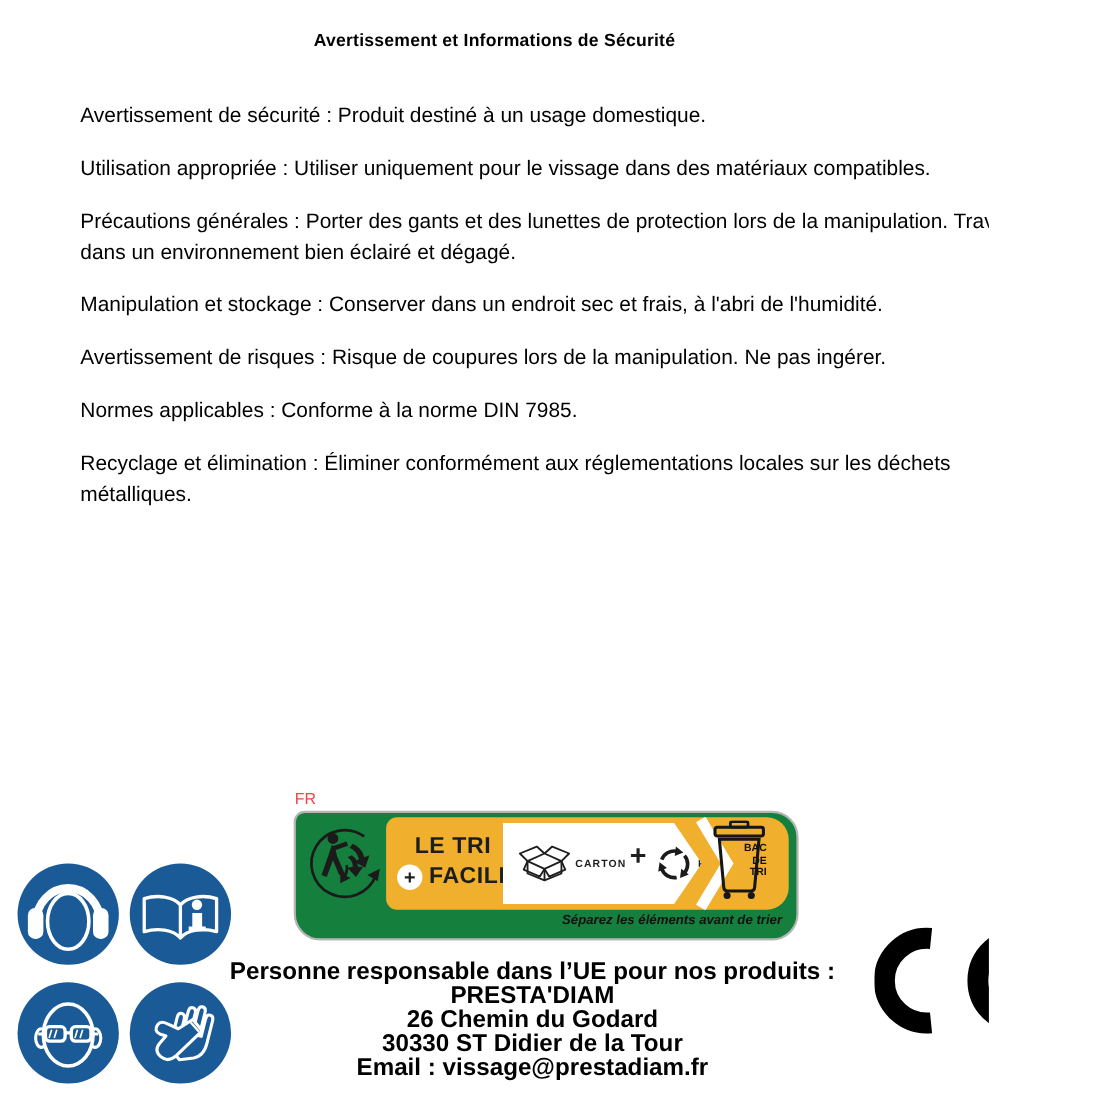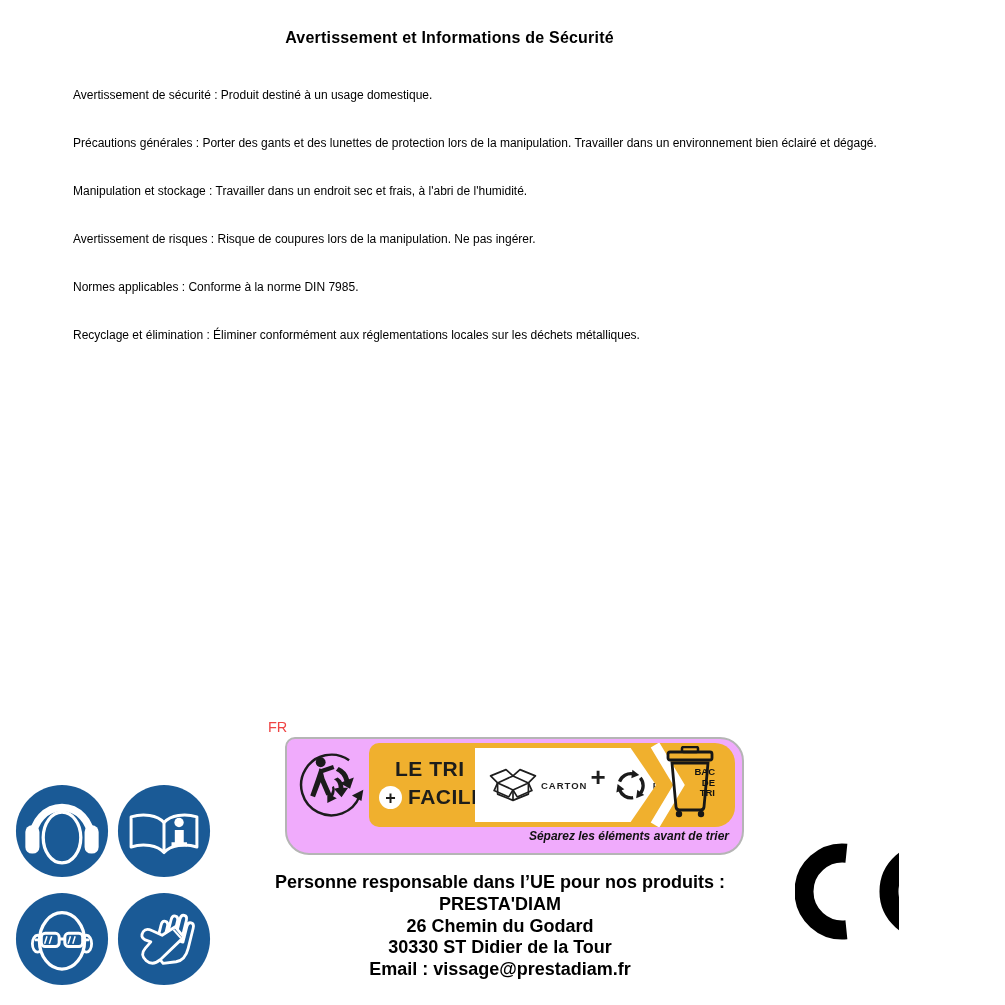--- a/index.html
+++ b/index.html
@@ -5,34 +5,34 @@
   html,body{margin:0;padding:0;background:#fff;}
   .page{
     position:relative;width:899px;height:1005px;background:#ffffff;overflow:hidden;
     font-family:"Liberation Sans","DejaVu Sans",sans-serif;color:#000;
   }
   .doc-title{
     position:absolute;top:29px;left:0;right:0;text-align:center;
     font-size:16px;font-weight:bold;letter-spacing:.2px;
   }
   .body-text{position:absolute;left:73px;top:81px;width:872px;}
-  .body-text p{margin:0 0 20px 0;font-size:12px;line-height:28px;}
+  .body-text p{margin:11px 0 20px 0;font-size:19px;line-height:28px;}
 
   
   .icon-grid{
     position:absolute;left:15px;top:784px;
     display:grid;grid-template-columns:94px 94px;column-gap:8px;row-gap:14px;
   }
   .m-icon{width:94px;height:94px;}
 
   
   .fr-label{position:absolute;left:268px;top:719px;font-size:14.5px;font-weight:normal;color:#ef4444;}
   .infotri{
-    position:absolute;left:285px;top:737px;width:459px;height:118px;box-sizing:border-box;
-    background:#f0abfc;border:2px solid #b5b5b5;border-radius:10px 24px 24px 24px;
+    position:absolute;left:267px;top:737px;width:459px;height:118px;box-sizing:border-box;
+    background:#15803d;border:2px solid #b5b5b5;border-radius:10px 24px 24px 24px;
   }
   .triman{position:absolute;left:10px;top:8px;}
   .band{
     position:absolute;left:82px;top:4px;width:366px;height:84px;
     background:#F0B02E;border-radius:10px 20px 20px 10px;
   }
   .band-line1{position:absolute;left:26px;top:14px;font-size:21px;font-weight:bold;color:#1d1d1b;letter-spacing:.5px;}
   .plus-circle{
     position:absolute;left:10px;top:43px;width:23px;height:23px;border-radius:50%;
     background:#fff;color:#1d1d1b;font-size:18px;font-weight:bold;
@@ -51,36 +51,37 @@
   .bin-wrap{position:absolute;left:296px;top:3px;width:50px;height:78px;}
   .bin-lines{
     position:absolute;left:0;top:21px;width:100%;text-align:right;
     font-size:9.5px;line-height:10.5px;font-weight:bold;color:#111;
   }
   .sort-caption{
     position:absolute;right:13px;top:90px;font-size:12px;font-style:italic;font-weight:bold;color:#111;
   }
 
   .contact{
-    position:absolute;left:150px;top:872px;width:700px;text-align:center;
-    font-weight:bold;font-size:18px;line-height:21.8px;
+    position:absolute;left:134px;top:872px;width:700px;text-align:center;
+    font-weight:bold;font-size:22px;line-height:21.8px;
   }
   .ce{position:absolute;left:795px;top:838px;}
 </style>
 </head>
 <body>
 
 <div class="page">
 
   <div class="doc-title">Avertissement et Informations de Sécurité</div>
 
   <div class="body-text">
     <p>Avertissement de sécurité : Produit destiné à un usage domestique.</p>
+    <p>Utilisation appropriée : Utiliser uniquement pour le vissage dans des matériaux compatibles.</p>
     <p>Précautions générales : Porter des gants et des lunettes de protection lors de la manipulation. Travailler dans un environnement bien éclairé et dégagé.</p>
-    <p>Manipulation et stockage : Travailler dans un endroit sec et frais, à l'abri de l'humidité.</p>
+    <p>Manipulation et stockage : Conserver dans un endroit sec et frais, à l'abri de l'humidité.</p>
     <p>Avertissement de risques : Risque de coupures lors de la manipulation. Ne pas ingérer.</p>
     <p>Normes applicables : Conforme à la norme DIN 7985.</p>
     <p>Recyclage et élimination : Éliminer conformément aux réglementations locales sur les déchets métalliques.</p>
   </div>
 
   <div class="icon-grid">
     <div class="m-icon">
       <svg width="94" height="94" viewBox="0 0 100 100">
         <circle cx="50" cy="50" r="49" fill="#1A5A96"></circle>
         <path d="M19,58 A31,33 0 1 1 81,58" stroke="#fff" stroke-width="8" fill="none"></path>

